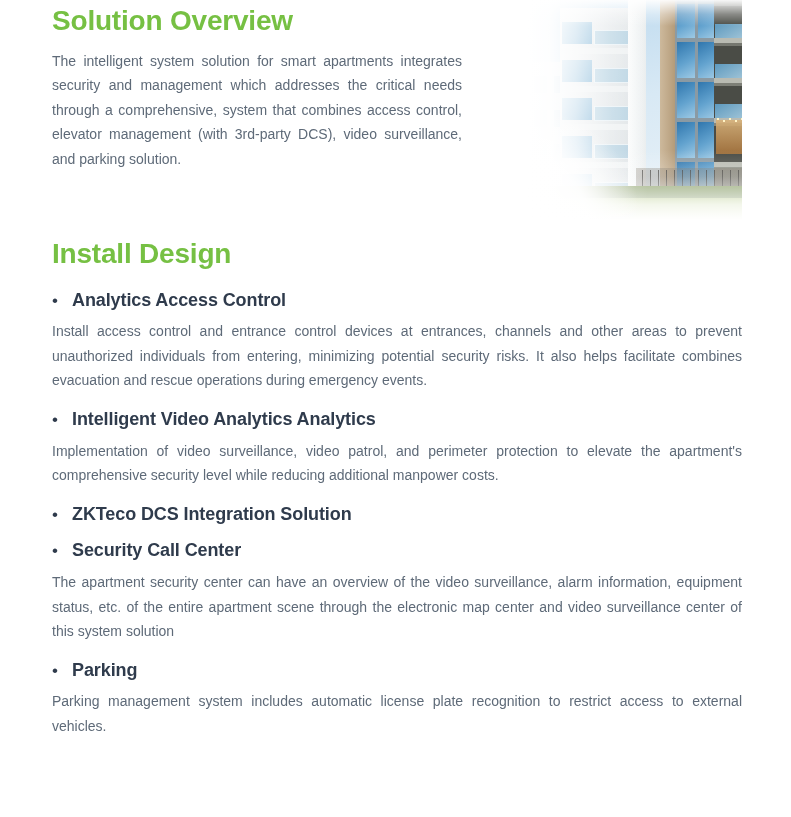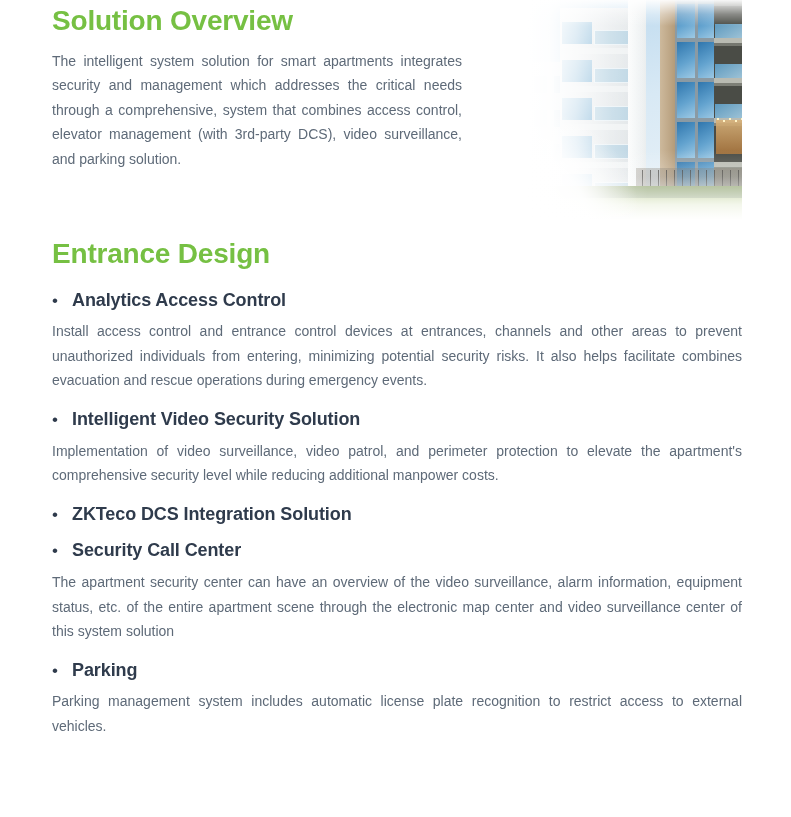--- a/index.html
+++ b/index.html
@@ -363,34 +363,34 @@
   </div>
 
   <div class="content">
 
     <div id="overview-block">
       <h1 class="section-title">Solution Overview</h1>
       <p class="body-para" style="margin-top:12px;">The intelligent system solution for smart apartments integrates security and management which addresses the critical needs through a comprehensive, system that combines access control, elevator management (with 3rd-party DCS), video surveillance, and parking solution.</p>
     </div>
 
     <div id="design-block">
-      <h1 class="section-title">Entrance Design</h1>
+      <h1 class="section-title">Install Design</h1>
 
       <div class="bullet-section" style="margin-top:20px;">
         <div class="bullet-head">
           <span class="bullet-dot">•</span>
           <span class="bullet-title">Analytics Access Control</span>
         </div>
         <p class="body-para section-body">Install access control and entrance control devices at entrances, channels and other areas to prevent unauthorized individuals from entering, minimizing potential security risks. It also helps facilitate combines evacuation and rescue operations during emergency events.</p>
       </div>
 
       <div class="bullet-section">
         <div class="bullet-head">
           <span class="bullet-dot">•</span>
-          <span class="bullet-title">Intelligent Video Security Solution</span>
+          <span class="bullet-title">Intelligent Video Analytics Analytics</span>
         </div>
         <p class="body-para section-body">Implementation of video surveillance, video patrol, and perimeter protection to elevate the apartment's comprehensive security level while reducing additional manpower costs.</p>
       </div>
 
       <div class="bullet-section">
         <div class="bullet-head">
           <span class="bullet-dot">•</span>
           <span class="bullet-title">ZKTeco DCS Integration Solution</span>
         </div>
       </div>

